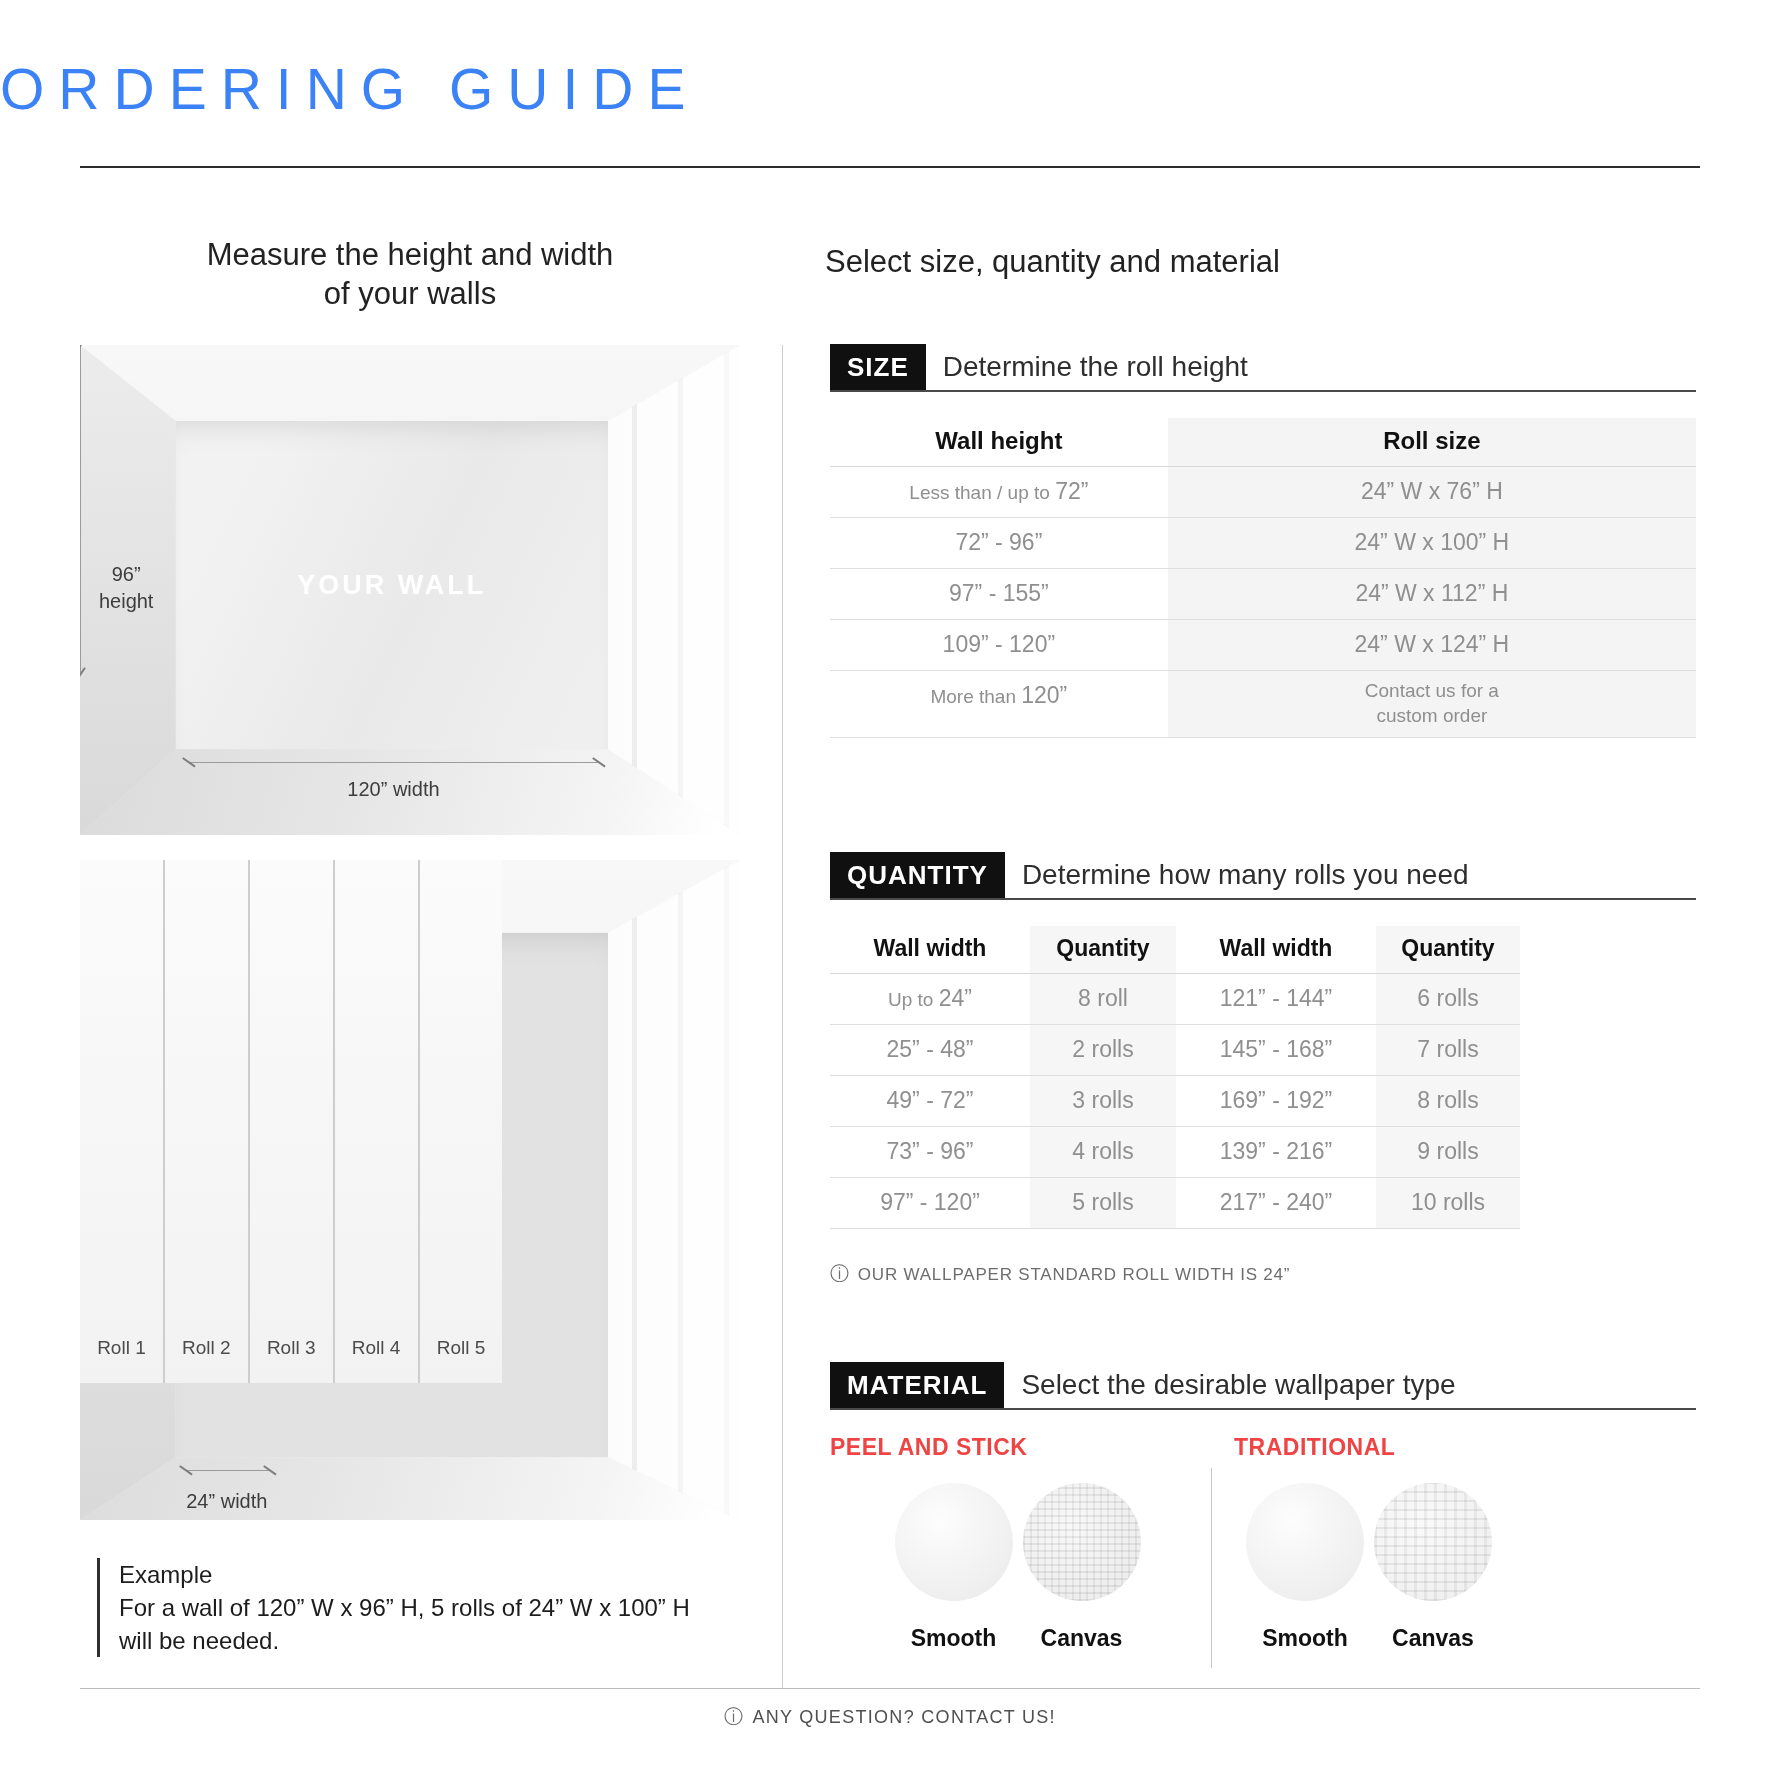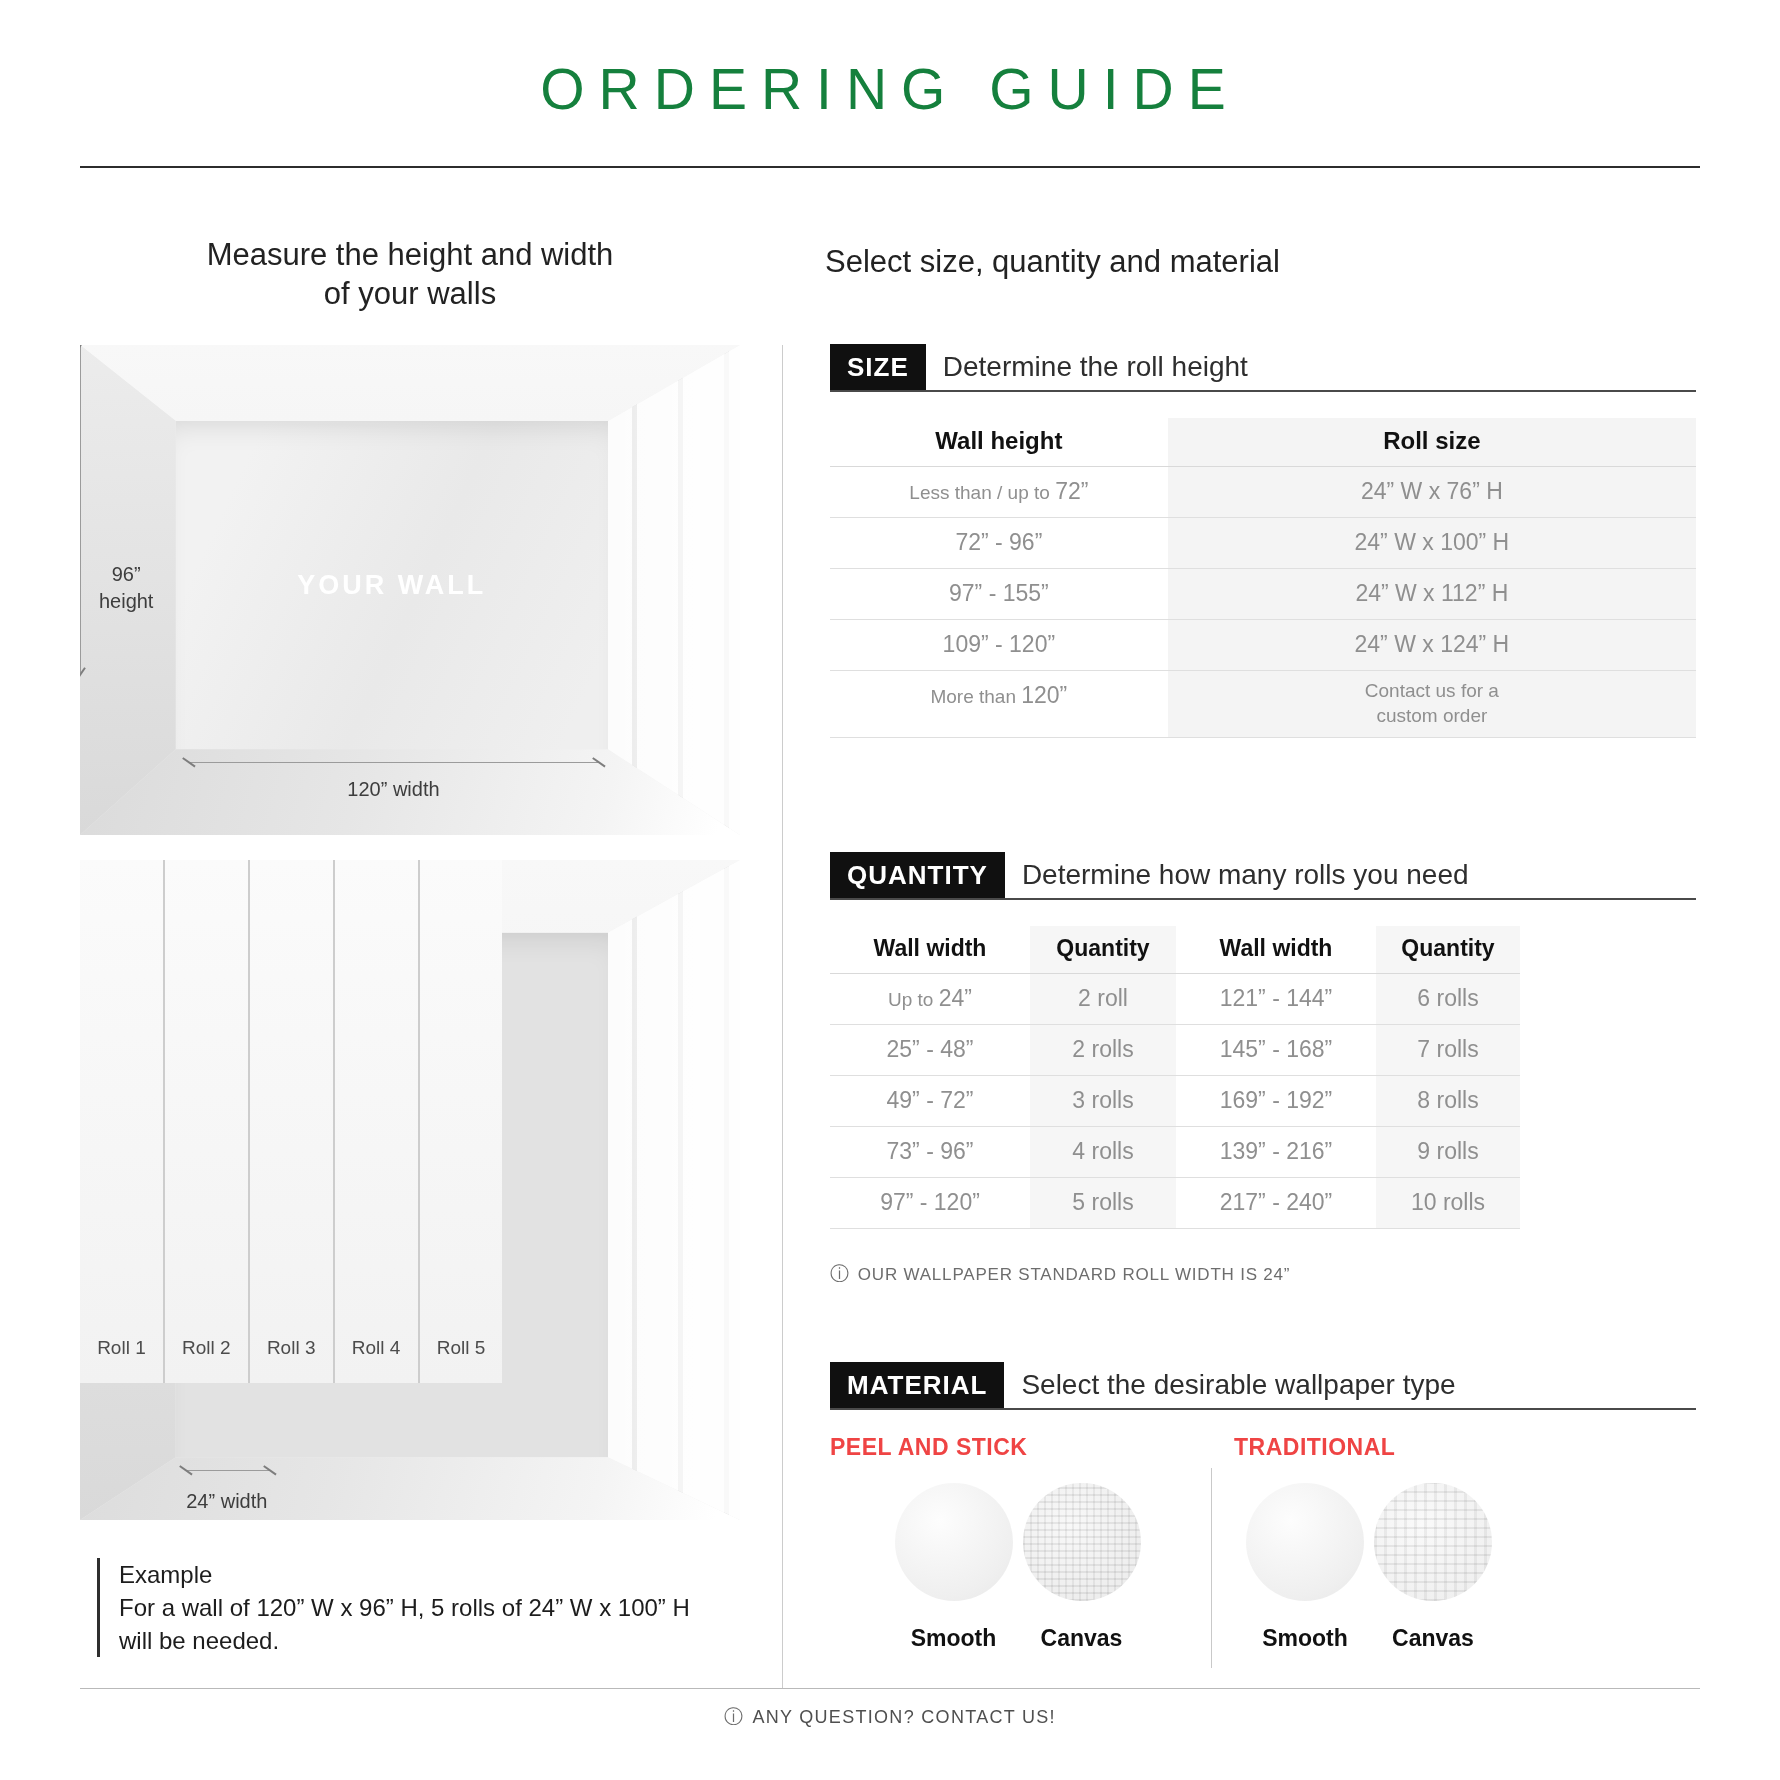--- a/index.html
+++ b/index.html
@@ -4,22 +4,22 @@
 <style>
   html,body { margin:0; padding:0; background:#ffffff; }
   .page {
     position:relative; width:1780px; height:1780px; background:#ffffff;
     font-family:"Liberation Sans", sans-serif; color:#1c1c1c; overflow:hidden;
   }
   .pre-line { white-space:pre-line; }
 
   
   .title {
-    position:absolute; top:56px; left:0; width:100%; text-align:center;
-    font-size:57px; font-weight:400; letter-spacing:14px; color:#15803d;
+    position:absolute; top:56px; left:0; width:100%; text-align:left;
+    font-size:57px; font-weight:400; letter-spacing:14px; color:#3b82f6;
   }
   .title-rule { position:absolute; top:166px; left:80px; width:1620px; border-top:2px solid #2c2c2c; }
 
   
   .left-heading {
     position:absolute; top:236px; left:80px; width:660px; text-align:center;
     font-size:31px; line-height:1.25; color:#222222; font-weight:400;
   }
   .right-heading {
     position:absolute; top:244px; left:825px; width:620px; text-align:left;
@@ -250,21 +250,21 @@
       <div class="badge">QUANTITY</div>
       <div class="sec-sub">Determine how many rolls you need</div>
     </div>
     <div class="qty-table">
       <div class="th">Wall width</div>
       <div class="th gray">Quantity</div>
       <div class="th">Wall width</div>
       <div class="th gray">Quantity</div>
 
       <div class="td"><span class="pre">Up to </span><span>24”</span></div>
-      <div class="td gray">2 roll</div>
+      <div class="td gray">8 roll</div>
       <div class="td">121” - 144”</div>
       <div class="td gray">6 rolls</div>
 
       <div class="td"><span class="pre"></span><span>25” - 48”</span></div>
       <div class="td gray">2 rolls</div>
       <div class="td">145” - 168”</div>
       <div class="td gray">7 rolls</div>
 
       <div class="td"><span class="pre"></span><span>49” - 72”</span></div>
       <div class="td gray">3 rolls</div>

